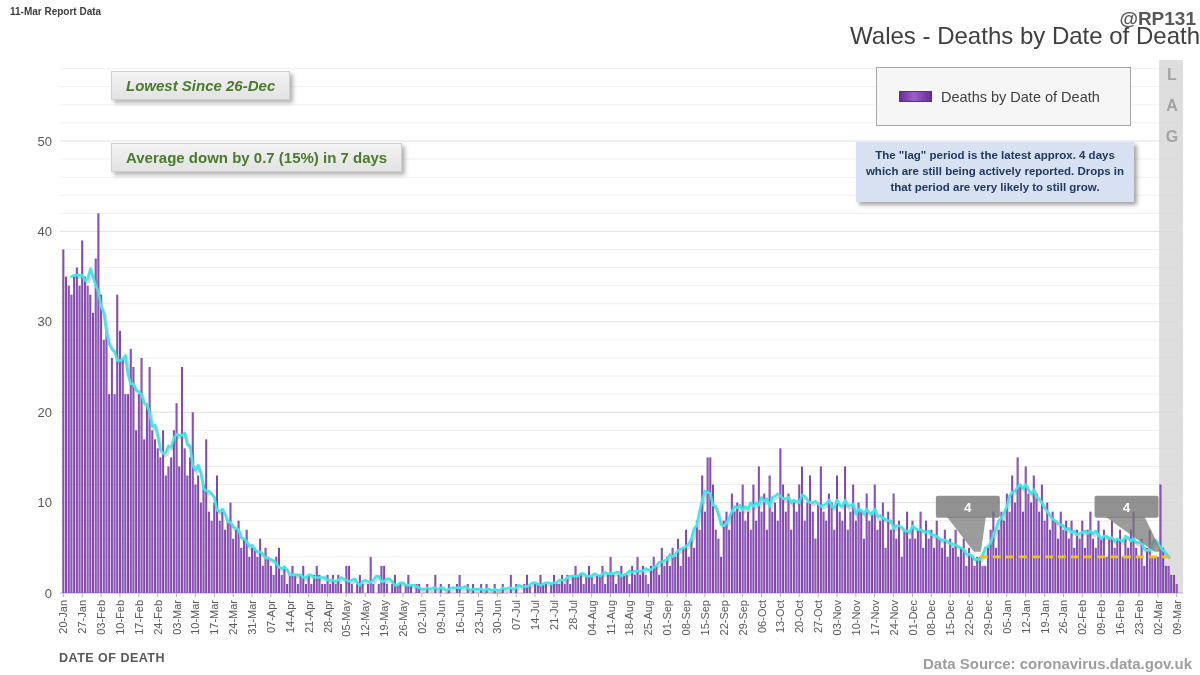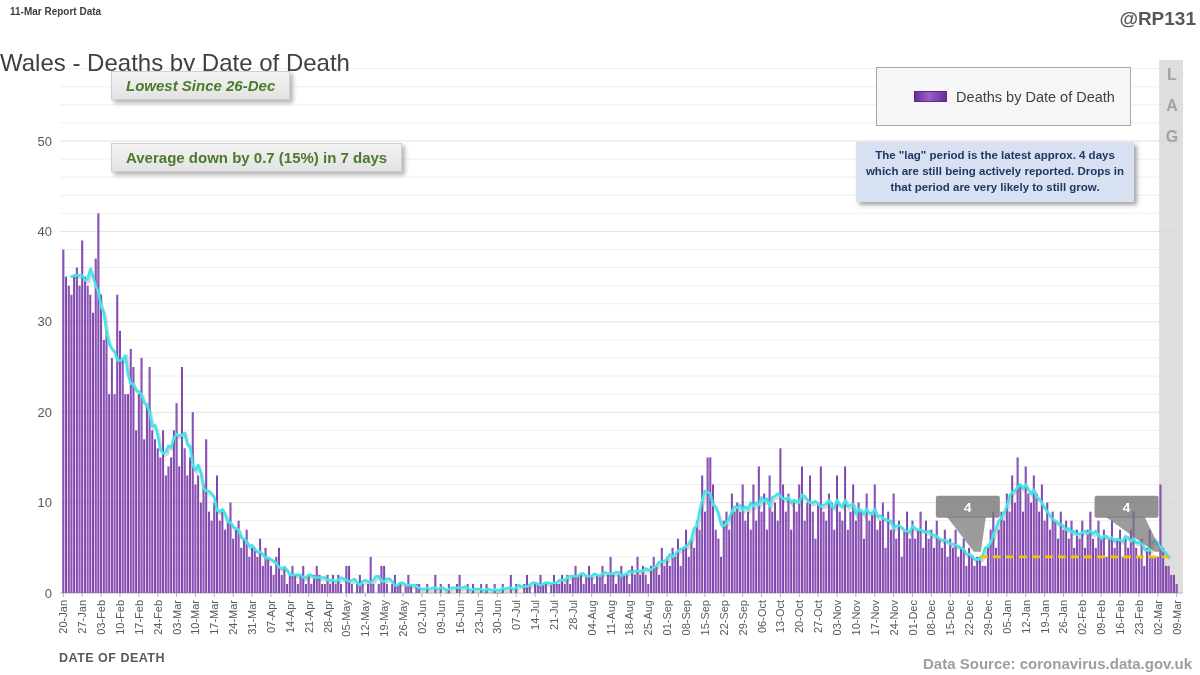--- a/index.html
+++ b/index.html
@@ -2,28 +2,28 @@
 <html><head>
 <meta charset="utf-8">
 <style>
   html,body{margin:0;padding:0;background:#fff;}
   .stage{position:relative;width:1200px;height:675px;background:#fff;
          font-family:"Liberation Sans",sans-serif;overflow:hidden;}
   .stage *{box-sizing:border-box;}
   #chart-svg{position:absolute;left:0;top:0;}
   .report-label{position:absolute;left:10px;top:6px;font-size:10px;font-weight:bold;color:#3d3d3d;}
   .handle{position:absolute;right:4px;top:8px;font-size:19px;font-weight:bold;color:#595959;}
-  .title{position:absolute;left:0;right:0;top:22px;text-align:left;font-size:24px;color:#404040;margin-top:27px;}
+  .title{position:absolute;left:0;right:0;top:22px;text-align:right;font-size:24px;color:#404040;}
   .note-box{position:absolute;padding:5px 14px;background:linear-gradient(180deg,#f2f2f2,#e3e3e3);
             border:1px solid #d0d0d0;box-shadow:3px 3px 4px rgba(90,90,90,.45);
             font-size:15px;font-weight:bold;color:#4a7a2a;white-space:nowrap;}
   .note-lowest{left:111px;top:71px;font-style:italic;}
   .note-average{left:111px;top:111px;margin-top:32px;}
   .legend{position:absolute;left:876px;top:67px;width:255px;height:59px;background:#f6f6f6;
-          border:1px solid #a6a6a6;display:flex;justify-content:center;gap:5px;padding-left:22px;}
+          border:1px solid #a6a6a6;display:flex;flex-direction:column;justify-content:center;gap:5px;padding-left:22px;}
   .legend-row{display:flex;align-items:center;gap:9px;}
   .legend-swatch-bar{width:33px;height:11px;background:linear-gradient(90deg,#6a2d99,#9a5fc8 45%,#6a2d99);border:1px solid #5b2b86;}
   .legend-swatch-line{width:33px;height:0;border-top:3px solid #3fe6ec;}
   .legend-label{font-size:14.5px;color:#404040;}
   .lag-note{position:absolute;left:856px;top:142px;width:278px;padding:6px 6px;background:#d7e1f1;
             box-shadow:3px 3px 4px rgba(80,80,80,.5);font-size:11.5px;line-height:1.38;
             color:#1f3864;text-align:center;font-weight:bold;}
   .lag-letters{position:absolute;left:1161px;top:66px;width:22px;display:flex;flex-direction:column;
                align-items:center;gap:13px;font-size:16px;font-weight:bold;color:#a3a3a3;}
   .x-axis-title{position:absolute;left:59px;width:1116px;top:651px;text-align:left;

